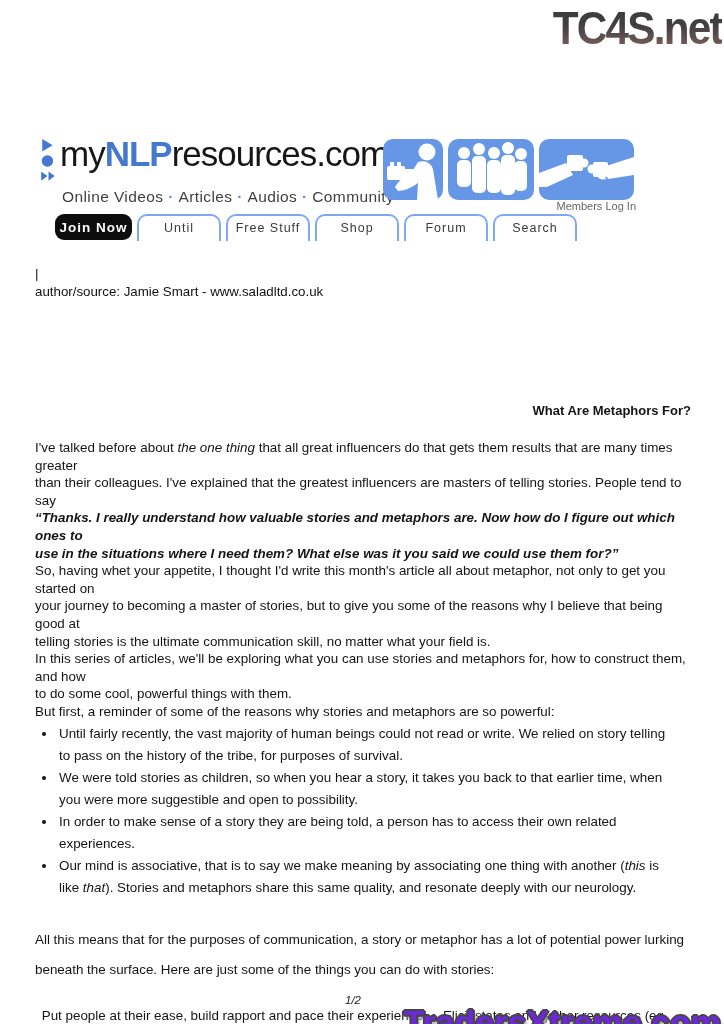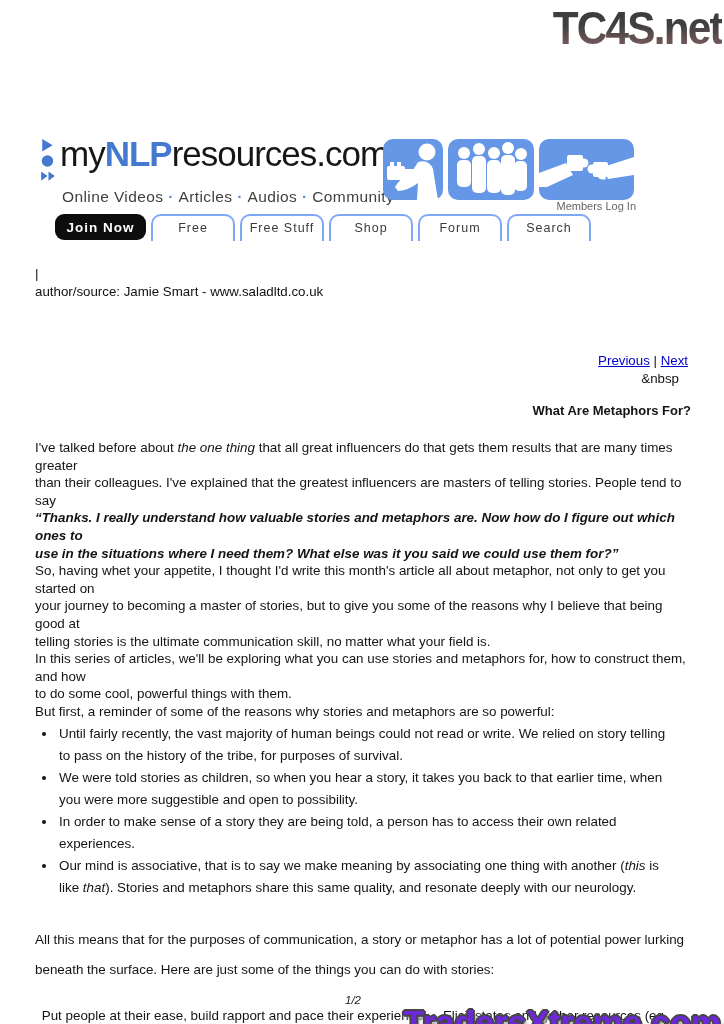--- a/index.html
+++ b/index.html
@@ -22,21 +22,21 @@
   .tagline .dot{color:#5b8bd8;font-weight:bold;}
 
   
   .banners{position:absolute;left:383px;top:139px;display:flex;gap:5px;}
   .banner{background:#6597e6;border-radius:10px;height:61px;}
   .b1{width:60px}.b2{width:86px}.b3{width:95px}
   .members{position:absolute;top:200px;right:88px;font-size:11px;color:#666;}
 
   
   .tabbar{position:absolute;left:55px;top:214px;display:flex;gap:5px;align-items:flex-start;}
-  .join{width:91px;height:26px;background:#0d0d0d;color:#fff;border-radius:9px;
+  .join{width:77px;height:26px;background:#0d0d0d;color:#fff;border-radius:9px;
         font-size:13.5px;font-weight:bold;letter-spacing:1px;display:flex;align-items:center;justify-content:center;}
   .tab{width:84px;height:27px;border:2px solid #7fa8f4;border-bottom:none;border-radius:10px 10px 0 0;
        background:#fff;font-size:12.5px;letter-spacing:1px;color:#3a3a3a;
        display:flex;align-items:flex-start;justify-content:center;padding-top:5px;box-sizing:border-box;}
 
   
   .titleblock{position:absolute;left:35px;top:241px;width:652px;text-align:right;
               font-size:13.2px;line-height:16.5px;}
   .titleblock .tb{font-weight:bold;}
   .pipe{position:absolute;left:35px;top:266px;font-size:13.5px;}
@@ -125,36 +125,31 @@
         <path d="M95,18 L64,28 l5,12 L95,36 z" fill="#fff"></path>
         <path d="M62,28 q-6,2 -4,8 q2,6 9,4 z" fill="#fff"></path>
       </svg>
     </div>
   </div>
 
   <div class="members">Members Log In</div>
 
   <div class="tabbar">
     <div class="join">Join Now</div>
-  <div class="tab">Free</div>
+  <div class="tab">Until</div>
       <div class="tab">Free Stuff</div>
       <div class="tab">Shop</div>
       <div class="tab">Forum</div>
       <div class="tab">Search</div>
     </div>
 
 
   <div class="pipe">|</div>
   <div class="author">author/source: Jamie Smart - www.saladltd.co.uk</div>
 
-  <div class="pagenav">
-    <a>Previous</a><span> | </span><a>Next</a>
-    <br>
-    <span class="nbsp">&amp;nbsp</span>
-  </div>
 
   <div class="article">
     <h3>What Are Metaphors For?</h3>
     <div class="para1"><span>I've talked before about </span><span class="i">the one thing</span><span> that all great influencers do that gets them results that are many times greater</span><br><span>than their colleagues. I've explained that the greatest influencers are masters of telling stories. People tend to say</span><br><span class="bi">“Thanks. I really understand how valuable stories and metaphors are. Now how do I figure out which ones to</span><br><span class="bi">use in the situations where I need them? What else was it you said we could use them for?”</span><br><span>So, having whet your appetite, I thought I'd write this month's article all about metaphor, not only to get you started on</span><br><span>your journey to becoming a master of stories, but to give you some of the reasons why I believe that being good at</span><br><span>telling stories is the ultimate communication skill, no matter what your field is.</span><br><span>In this series of articles, we'll be exploring what you can use stories and metaphors for, how to construct them, and how</span><br><span>to do some cool, powerful things with them.</span><br><span>But first, a reminder of some of the reasons why stories and metaphors are so powerful:</span></div>
     <ul class="reasons">
         <li><span>Until fairly recently, the vast majority of human beings could not read or write. We relied on story telling to pass on the history of the tribe, for purposes of survival.</span></li>
         <li><span>We were told stories as children, so when you hear a story, it takes you back to that earlier time, when you were more suggestible and open to possibility.</span></li>
         <li><span>In order to make sense of a story they are being told, a person has to access their own related experiences.</span></li>
         <li><span>Our mind is associative, that is to say we make meaning by associating one thing with another (</span><span class="i">this</span><span> is like </span><span class="i">that</span><span>). Stories and metaphors share this same quality, and resonate deeply with our neurology.</span></li>
       </ul>

